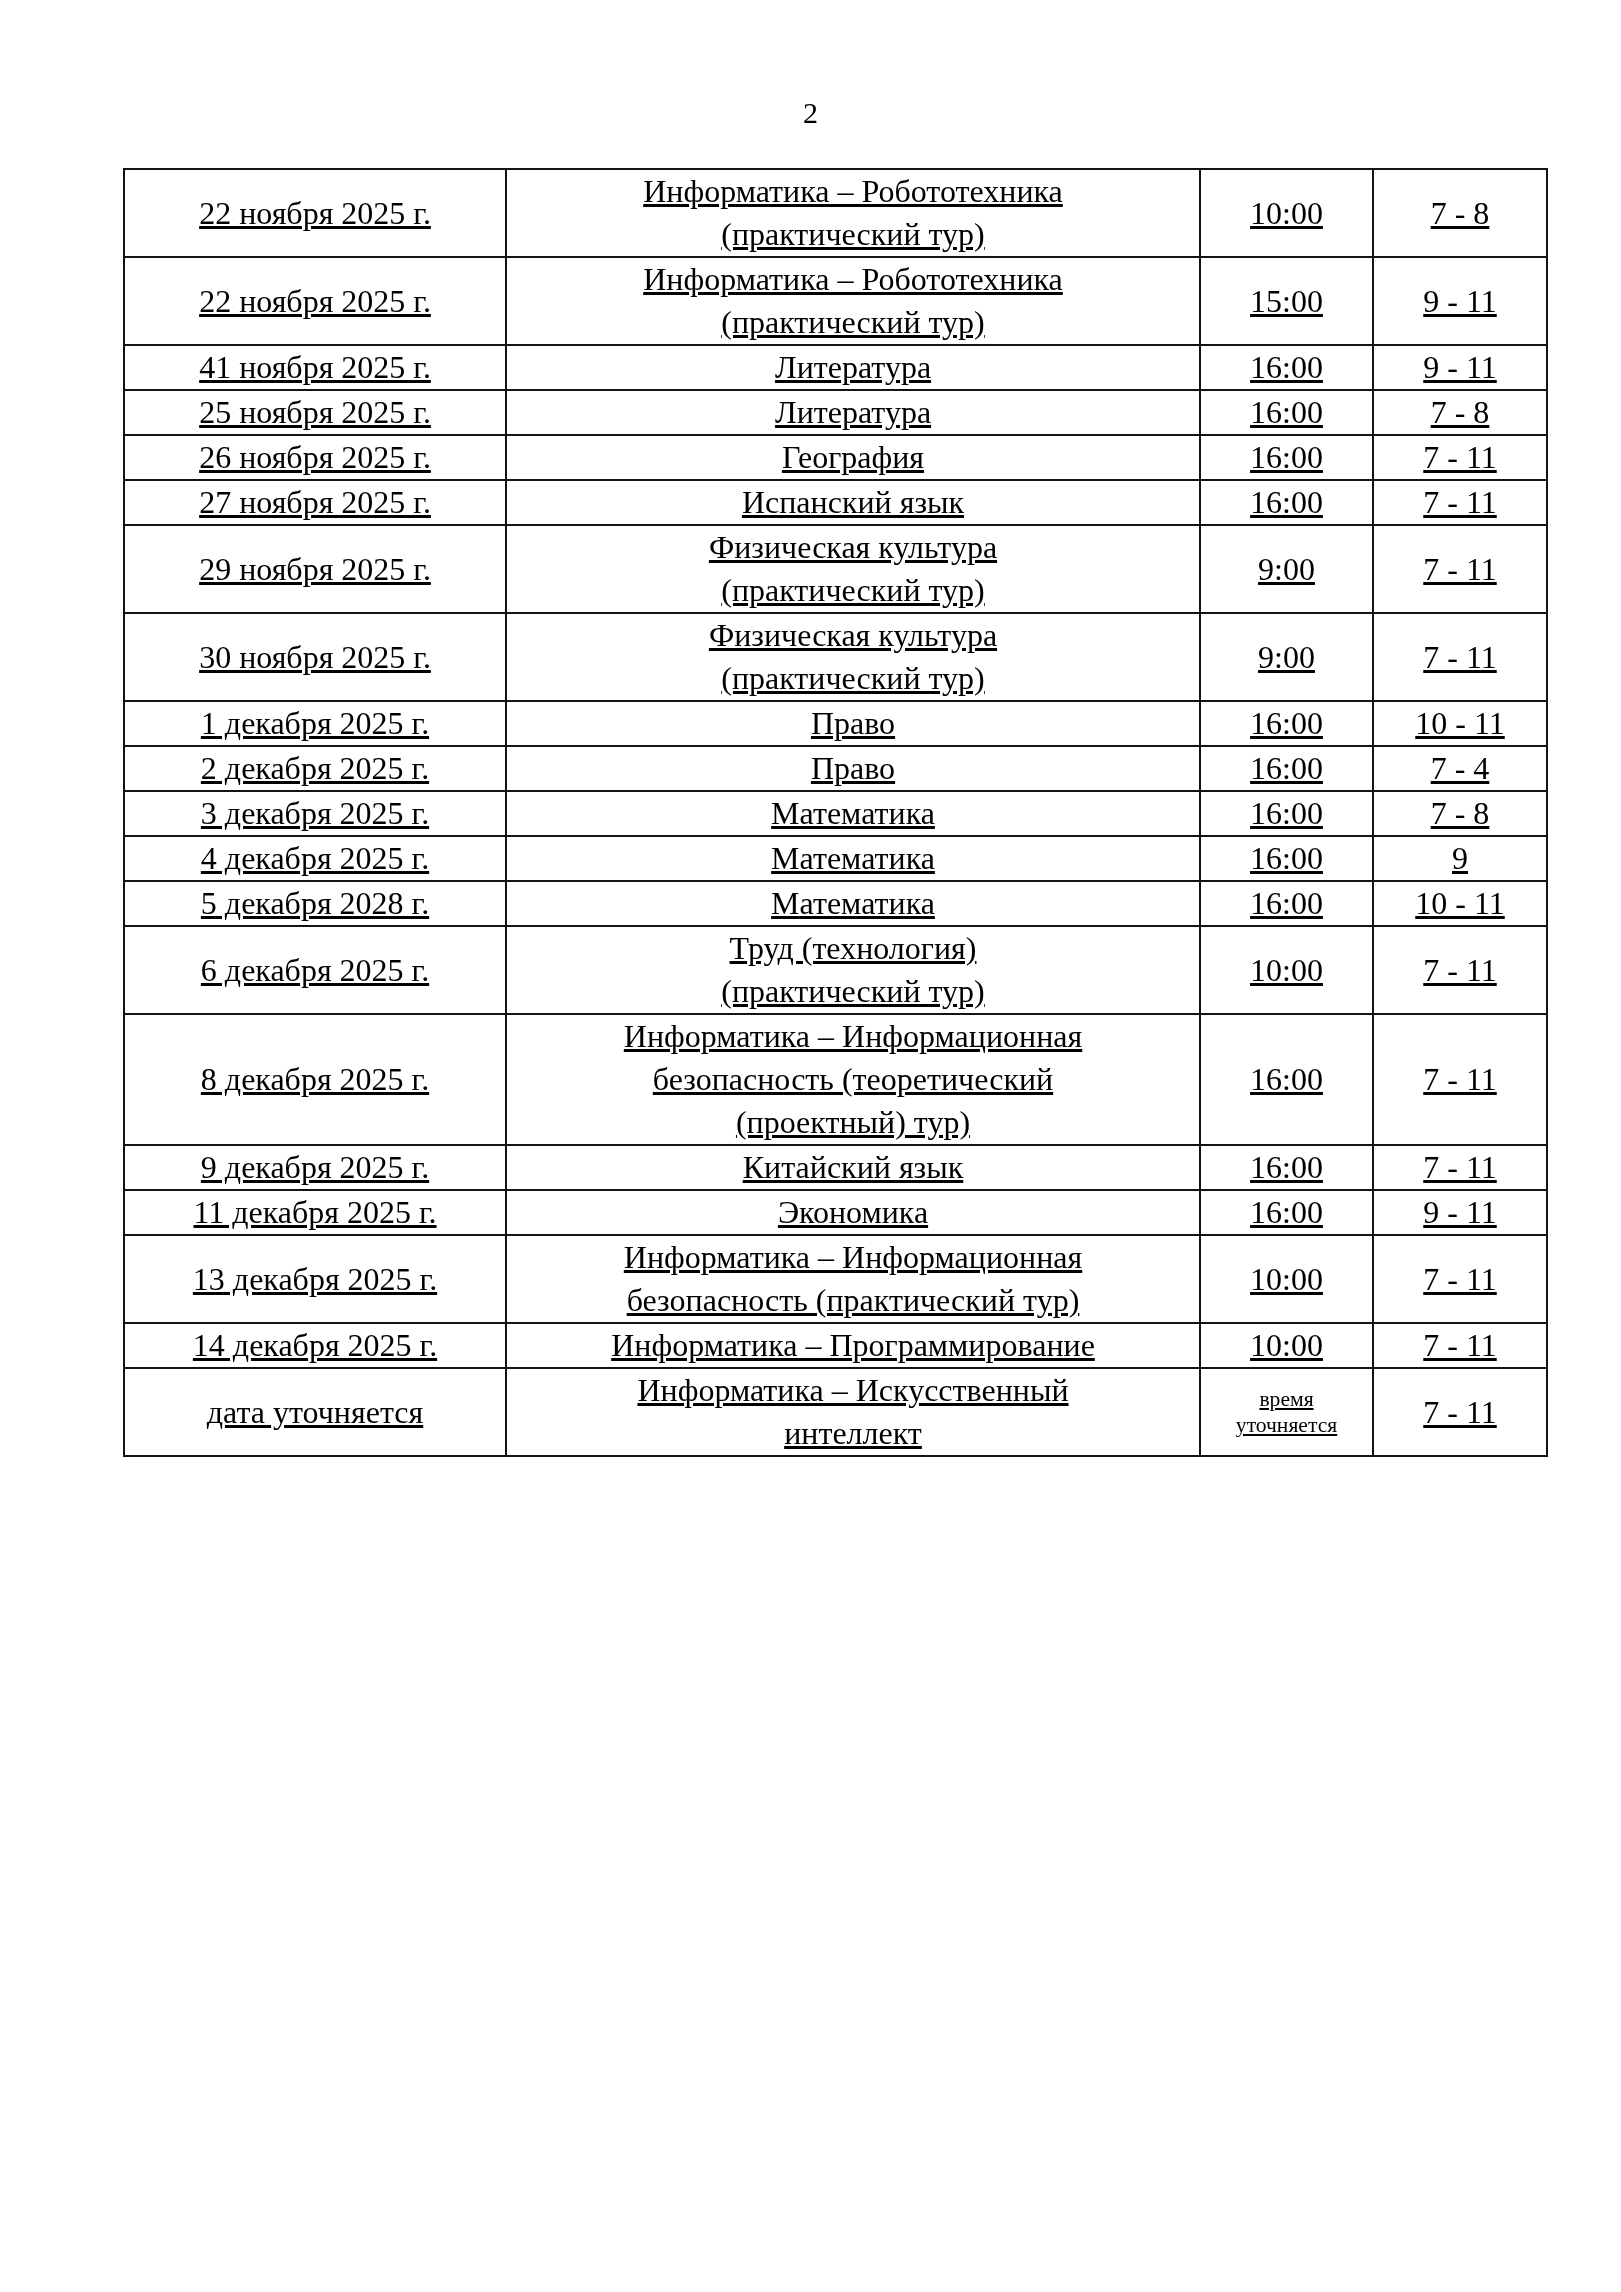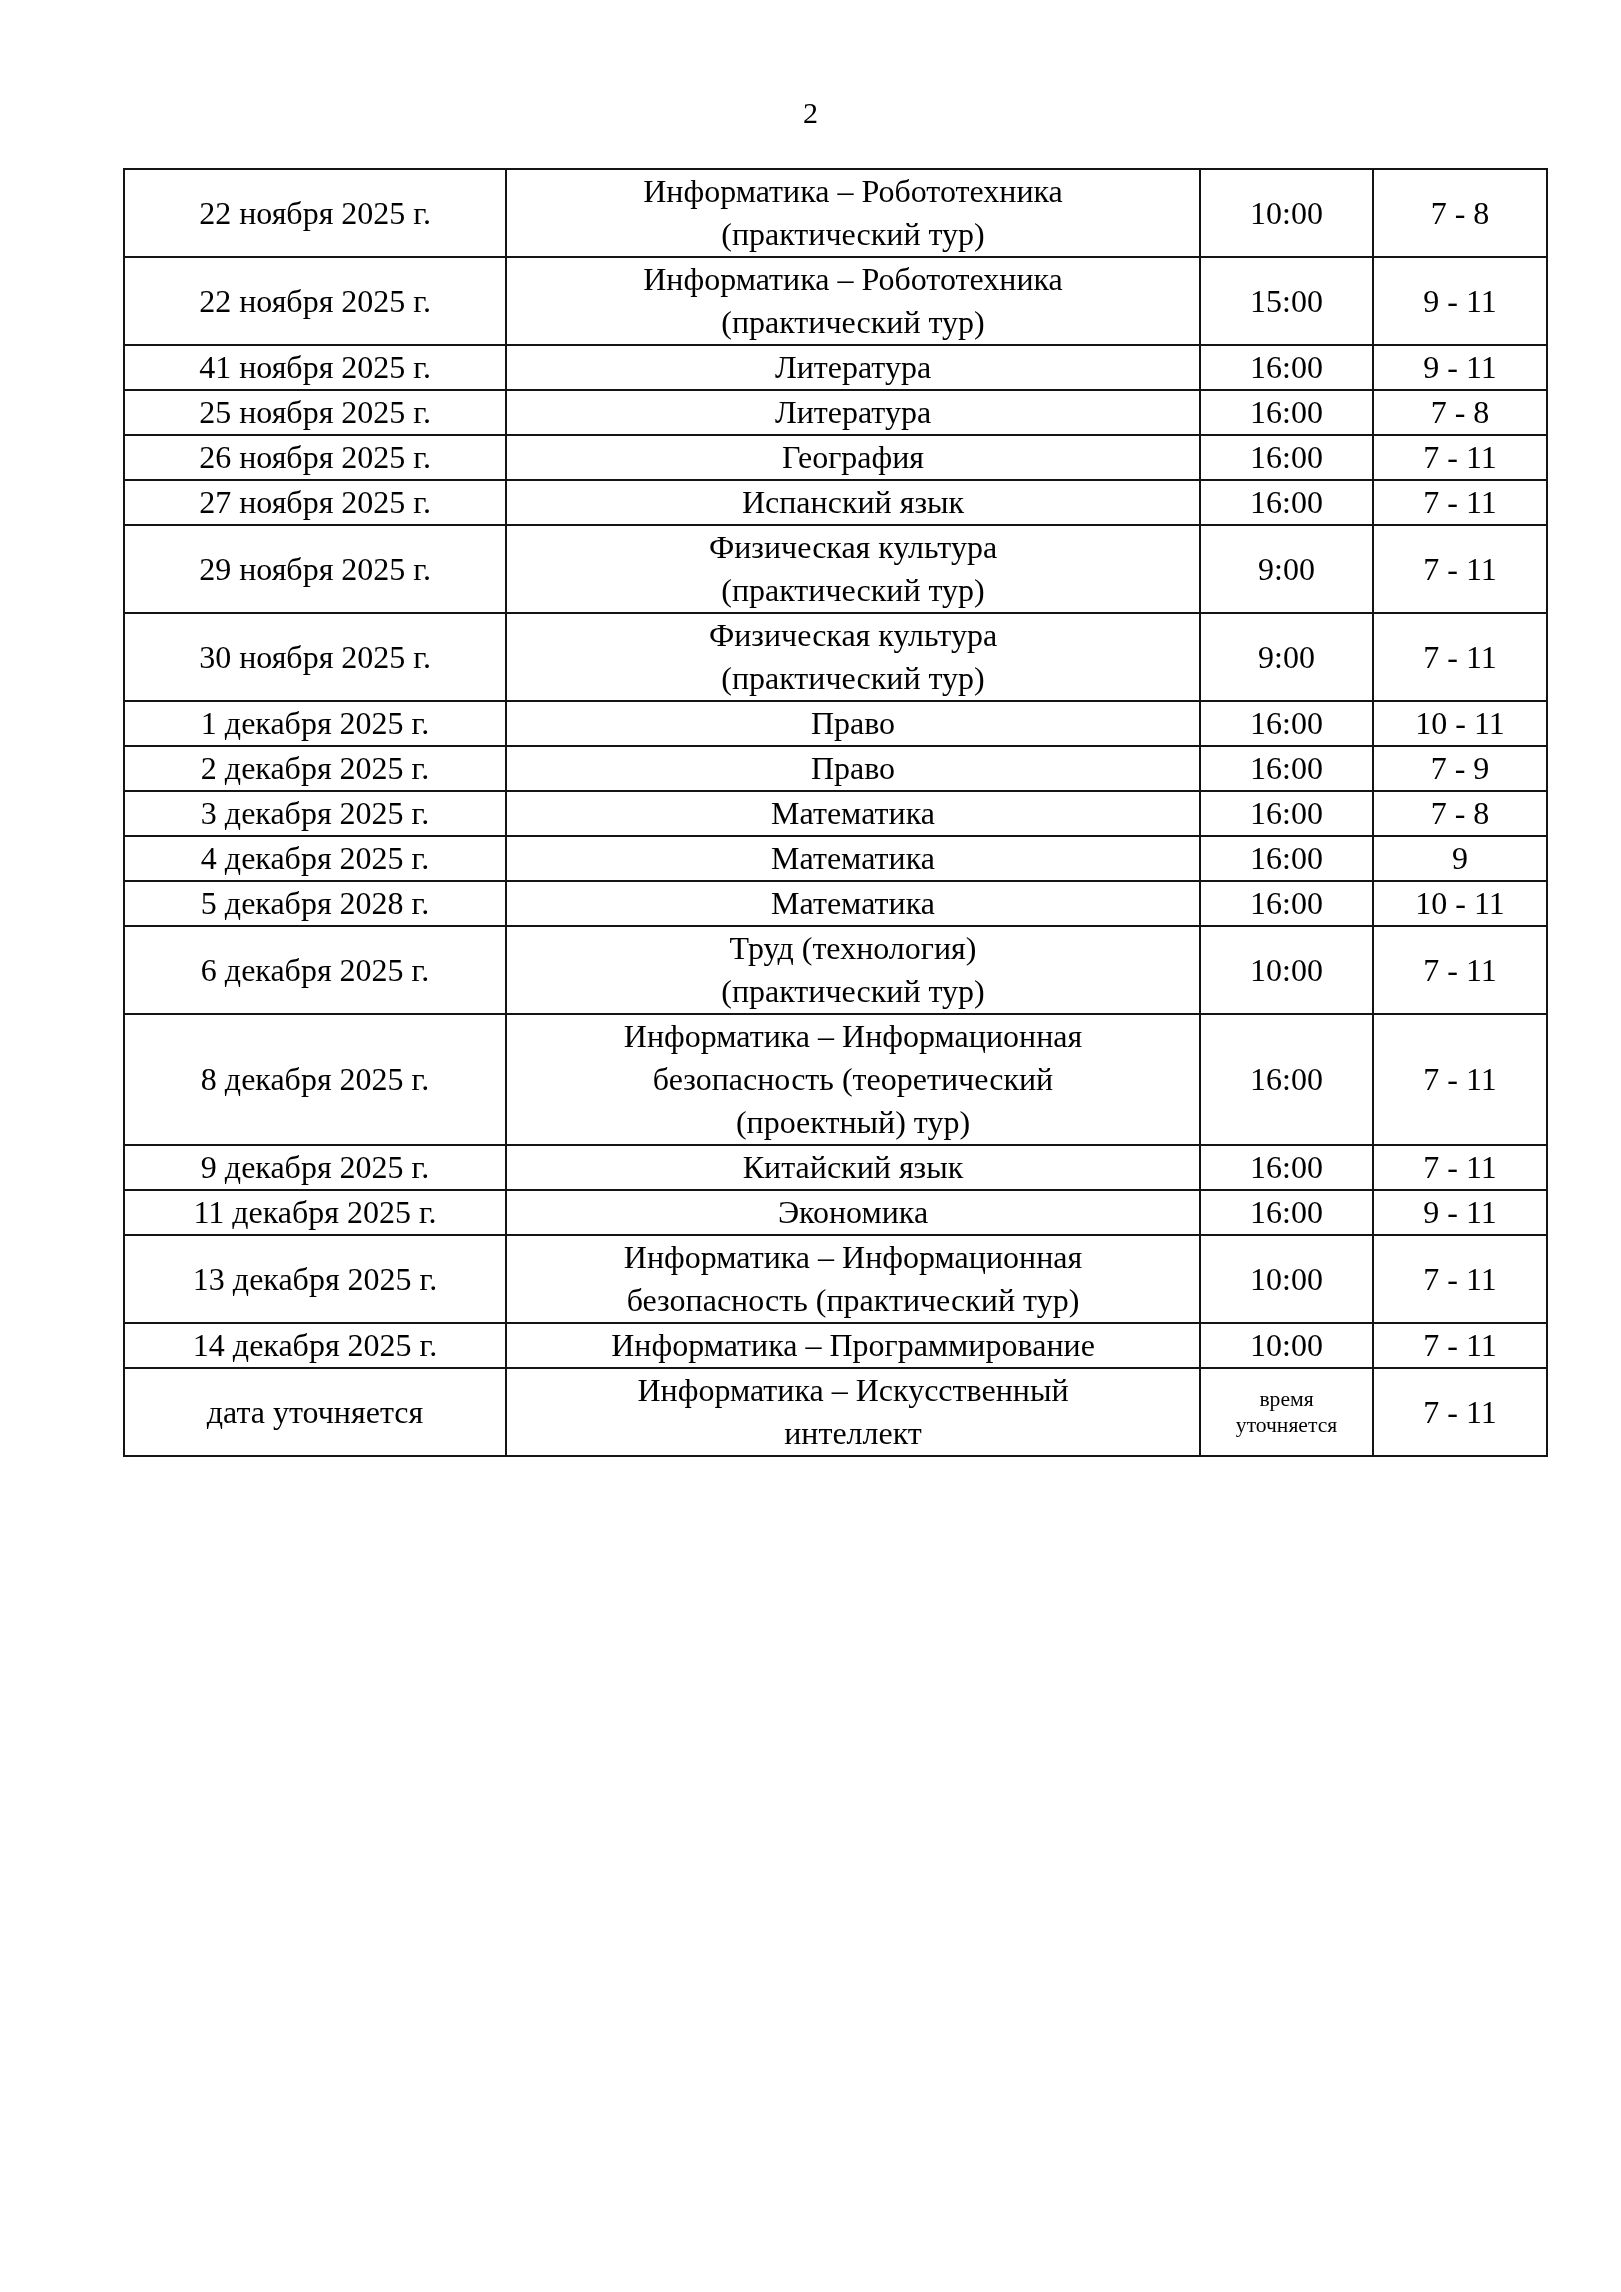--- a/index.html
+++ b/index.html
@@ -21,20 +21,21 @@
     font-size: 30px;
     line-height: 33px;
   }
   table.schedule {
     position: absolute;
     left: 123px;
     top: 168px;
     width: 1424px;
     border-collapse: collapse;
     table-layout: fixed;
+    text-decoration: underline;
   }
   table.schedule td {
     border-style: solid;
     border-color: #141414;
     border-width: 2.9px 2px;
     text-align: center;
     vertical-align: middle;
     font-size: 32px;
     line-height: 43px;
     padding: 0 5.9px;
@@ -121,21 +122,21 @@
       <tr>
         <td>1 декабря 2025 г.</td>
         <td>Право</td>
         <td>16:00</td>
         <td>10 - 11</td>
       </tr>
       <tr>
         <td>2 декабря 2025 г.</td>
         <td>Право</td>
         <td>16:00</td>
-        <td>7 - 9</td>
+        <td>7 - 4</td>
       </tr>
       <tr>
         <td>3 декабря 2025 г.</td>
         <td>Математика</td>
         <td>16:00</td>
         <td>7 - 8</td>
       </tr>
       <tr>
         <td>4 декабря 2025 г.</td>
         <td>Математика</td>

